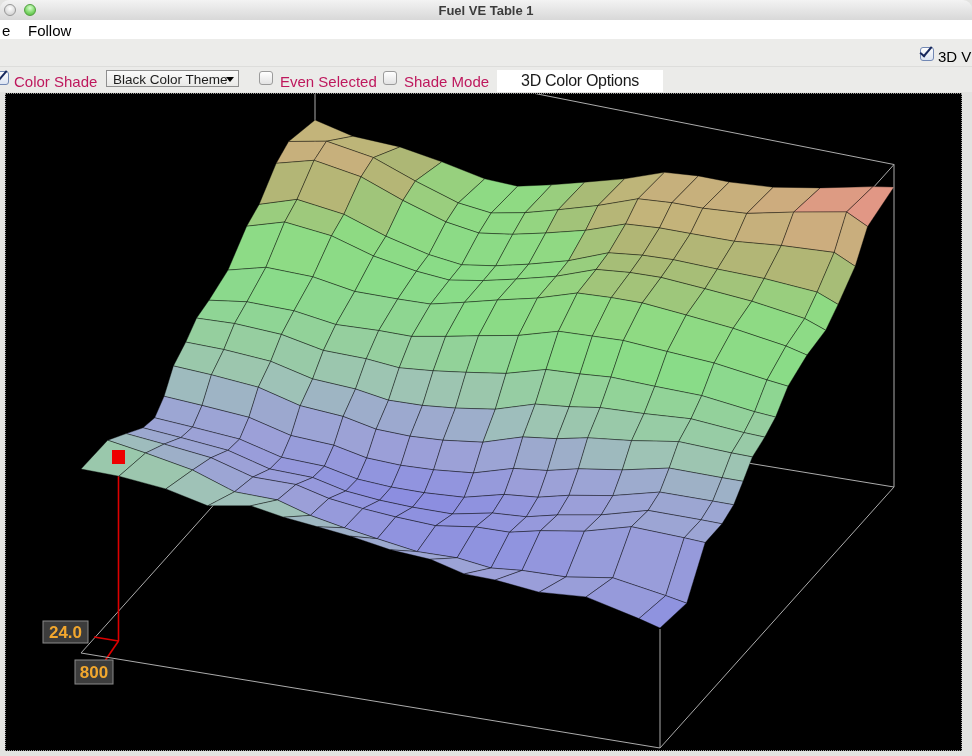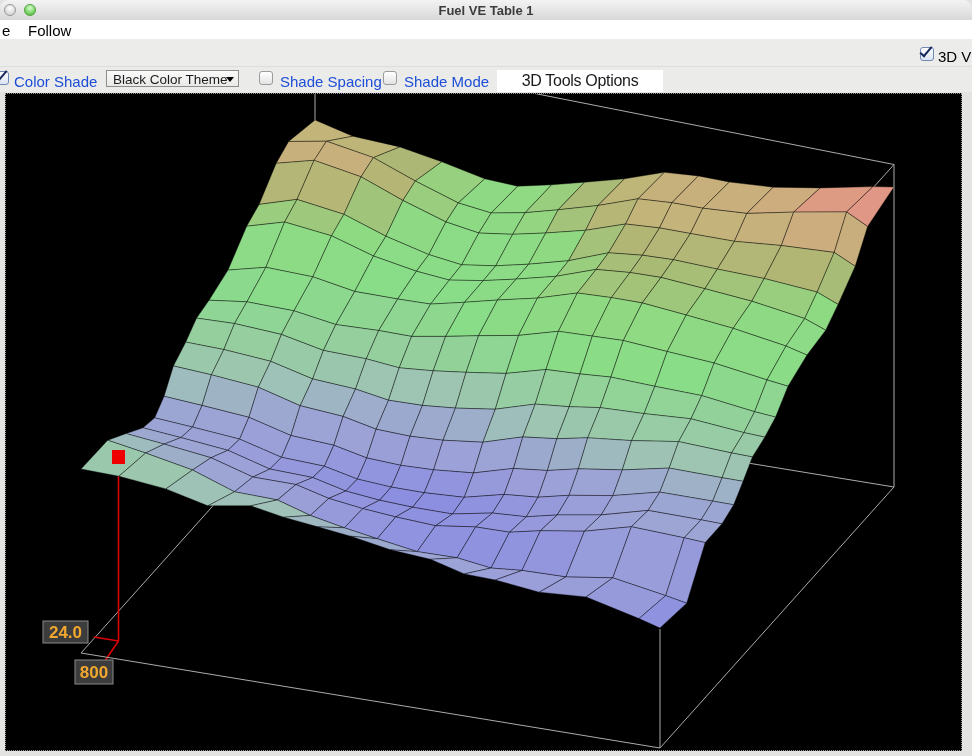--- a/index.html
+++ b/index.html
@@ -11,21 +11,21 @@
   font-size:13px; font-weight:bold; color:#3c3c3c; }
 .btn { position:absolute; top:3.5px; width:12px; height:12px; border-radius:50%; }
 #b1 { left:4px;  background:radial-gradient(circle at 50% 35%, #ffffff, #d7d7d7 70%); border:1px solid #979797; }
 #b2 { left:24px; background:radial-gradient(circle at 50% 30%, #d9ffd0, #79d564 60%, #4fae3b); border:1px solid #519f3f; }
 #menubar { position:absolute; left:0; top:20px; width:972px; height:19px;
   background:#ffffff; font-size:15px; color:#000; }
 #menubar span { position:absolute; top:2px; }
 #row1 { position:absolute; left:0; top:39px; width:972px; height:28px;
   background:#ececea; border-bottom:1px solid #dddddb; }
 #row2 { position:absolute; left:0; top:67px; width:972px; height:25px;
-  background:#ebebe9; font-size:15px; color:#1d4ed8; }
+  background:#ebebe9; font-size:15px; color:#be185d; }
 #row2 .lbl, #row1 .lbl { position:absolute; top:6px; font-size:15px; white-space:nowrap; }
 #row1 .lbl { top:9px; }
 .cb { position:absolute; width:14px; height:14px; border-radius:3px;
   background:linear-gradient(#ffffff,#e3e3e3); border:1px solid #9b9b9b; }
 .cb.checked { background:linear-gradient(#fdfdfd,#dce4f2); border:1px solid #7288b4; }
 .cb.checked:after { content:""; position:absolute; left:2px; top:-4px; width:4px; height:11px;
   border:solid #16275c; border-width:0 2.5px 2.5px 0; transform:rotate(40deg); }
 #dd { position:absolute; left:106px; top:70px; width:133px; height:17px;
   background:linear-gradient(#fafafa,#e9e9e7); border:1px solid #8e8e8e; font-size:13.5px; color:#1c1c1c; }
 #dd .t { position:absolute; left:6px; top:1px; white-space:nowrap; }
@@ -49,29 +49,29 @@
     <span style="left:28px">Follow</span>
   </div>
 <div id="row1">
   <div class="cb checked" style="left:920px;top:8px"></div>
   <div class="lbl" style="left:938px">3D Vie</div>
 </div>
 <div id="row2">
   <div class="cb checked" style="left:-5px;top:4px"></div>
   <div class="lbl" style="left:14px">Color Shade</div>
   <div class="cb" style="left:259px;top:4px"></div>
-  <div class="lbl" style="left:280px">Shade Spacing</div>
+  <div class="lbl" style="left:280px">Even Selected</div>
   <div class="cb" style="left:383px;top:4px"></div>
   <div class="lbl" style="left:404px">Shade Mode</div>
 </div>
 <div id="dd">
     <span class="t">Black Color Theme</span>
     <span class="ar"></span>
   </div>
-<div id="tab">3D Tools Options</div>
+<div id="tab">3D Color Options</div>
 <div id="canvas">
 <svg width="972" height="756" viewBox="0 0 972 756" xmlns="http://www.w3.org/2000/svg" style="position:absolute;left:-6px;top:-94px">
 <g stroke="#ababab" stroke-width="1" fill="none">
 <line x1="315" y1="50" x2="315" y2="392"></line>
 <line x1="315" y1="50" x2="894" y2="164.5"></line>
 <line x1="894" y1="164.5" x2="660" y2="425"></line>
 <line x1="81" y1="653" x2="315" y2="392"></line>
 <line x1="315" y1="392" x2="894" y2="487"></line>
 </g>
 <g stroke="#dd0000" stroke-width="1.6" fill="none">

